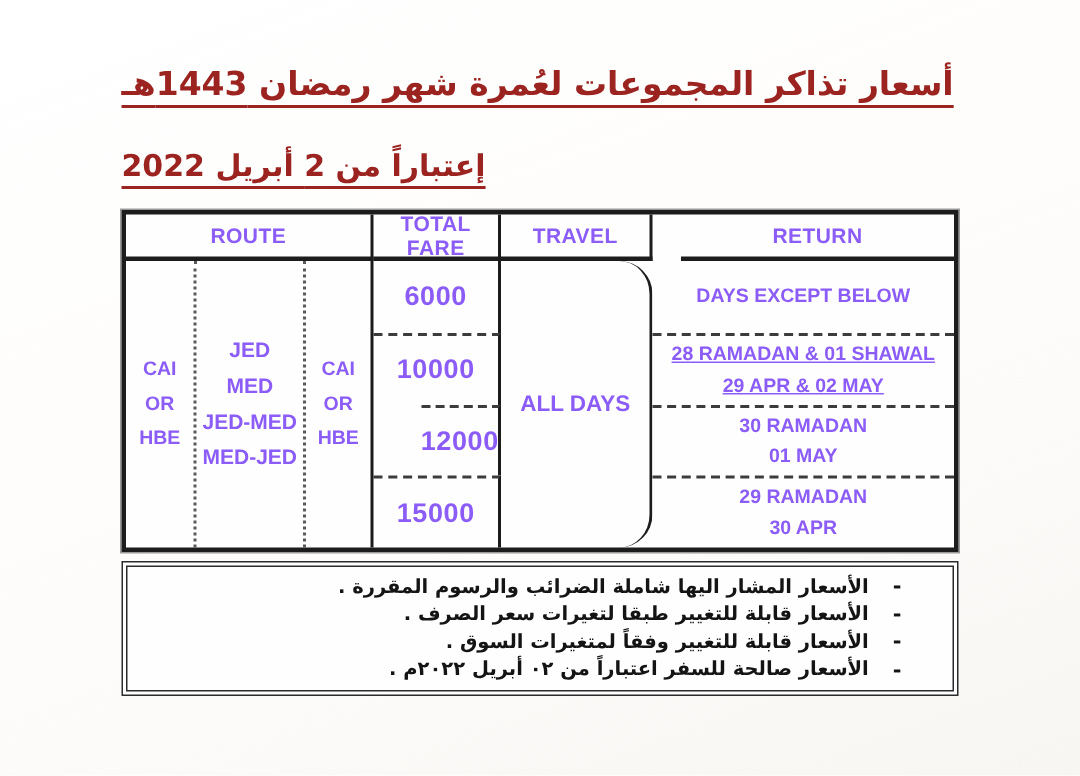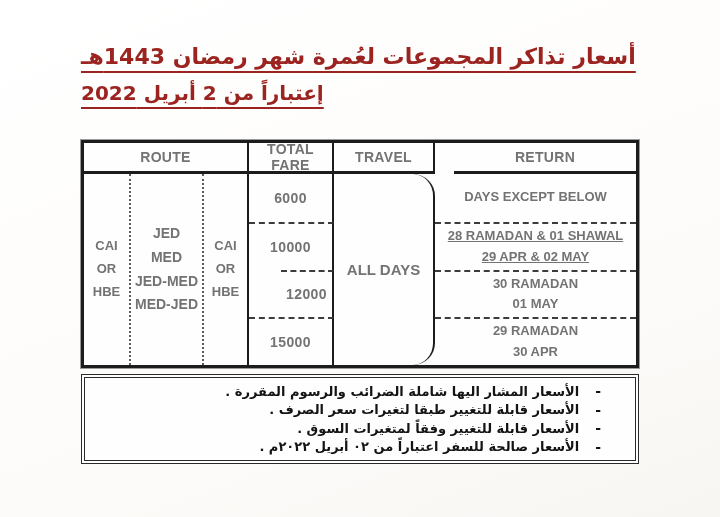--- a/index.html
+++ b/index.html
@@ -21,35 +21,35 @@
     color:#9c2420;
   }
   .title-line {
     font-weight:bold;
     text-decoration:underline;
     text-decoration-thickness:2px;
     text-underline-offset:7px;
     white-space:nowrap;
   }
   .title-line1 { font-size:22px; }
-  .title-line2 { font-size:20px; margin-top:12px; }
+  .title-line2 { font-size:20px; margin-top:29px; }
 
   
   .fare-table {
     position:absolute; left:81px; top:140px;
     width:558px; height:228px;
     box-sizing:border-box;
     border:3px solid #1c1c1c;
     box-shadow:0 0 0 1px #9a9a9a;
     display:grid;
     grid-template-columns:47px 73px 45px 85px 101px 1fr;
     grid-template-rows:31px repeat(4, 1fr);
     font-family:"Liberation Sans", sans-serif;
     font-weight:bold;
-    color:#737373;
+    color:#8b5cf6;
     background:#fefefe;
   }
   .cell {
     display:flex; align-items:center; justify-content:center;
     text-align:center; box-sizing:border-box;
   }
   .hcell {
     border-bottom:3px solid #1c1c1c;
     font-size:14px; letter-spacing:0.3px;
   }
@@ -57,21 +57,21 @@
   .h-fare   { grid-column:4;   grid-row:1; border-right:2px solid #1c1c1c;text-align:center; }
   .h-travel { grid-column:5;   grid-row:1; border-right:2px solid #1c1c1c; }
   .h-return { grid-column:6;   grid-row:1;margin-left:19px; }
 
   .pre { white-space:pre-line; }
 
   .route-a { grid-column:1; grid-row:2/6; border-right:2px dotted #5a5a5a; font-size:13px; line-height:1.75; }
   .route-b { grid-column:2; grid-row:2/6; border-right:2px dotted #5a5a5a; font-size:14px; line-height:1.7; }
   .route-c { grid-column:3; grid-row:2/6; border-right:2px solid #1c1c1c;  font-size:13px; line-height:1.75; }
 
-  .fare { grid-column:4; border-right:2px solid #1c1c1c; font-size:14px; letter-spacing:0.4px; }
+  .fare { grid-column:4; border-right:2px solid #1c1c1c; font-size:18px; letter-spacing:0.4px; }
   .fare-0 { grid-row:2; }
   .fare-1 { grid-row:3; }
   .fare-2 { grid-row:4;margin-left:32px; }
   .fare-3 { grid-row:5; }
 
   .travel { grid-column:5; grid-row:2/6; border-right:2px solid #1c1c1c; font-size:15px;border-radius:22px; }
 
   .ret { grid-column:6; font-size:13px; line-height:1.6; }
   .ret-0 { grid-row:2; }
   .ret-1 { grid-row:3;text-decoration:underline; }

